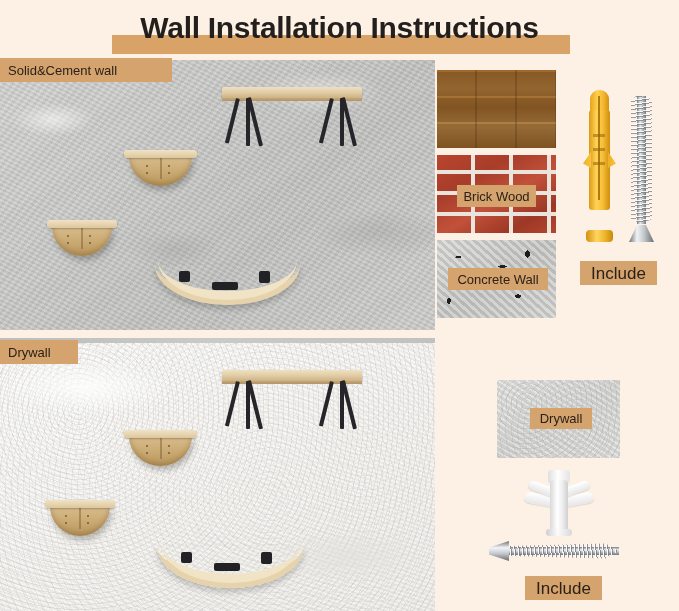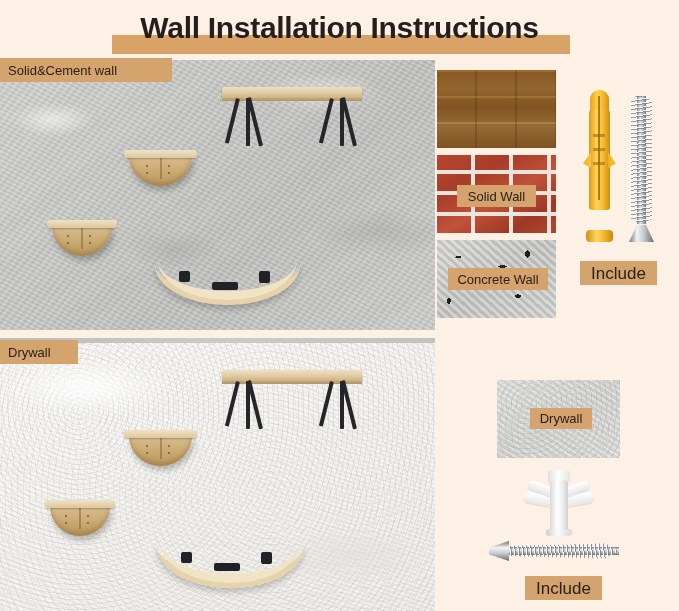--- a/index.html
+++ b/index.html
@@ -368,21 +368,21 @@
       <div class="nub" style="left:57px;top:17px;width:26px;height:8px;"></div>
       <div class="nub" style="left:104px;top:6px;width:11px;height:12px;"></div>
     </div>
   </div>
 
   <div class="tan-label label-drywall">Drywall</div>
 
   <div class="swatch" id="swatch-wood"></div>
 
   <div class="swatch" id="swatch-brick"></div>
-  <div class="tan-label label-brick">Solid Wall</div>
+  <div class="tan-label label-brick">Brick Wood</div>
 
   <div class="swatch" id="swatch-concrete"></div>
   <div class="tan-label label-concrete">Concrete Wall</div>
 
   <div id="anchor-yellow">
     <div class="tip"></div>
     <div class="body"></div>
     <div class="wing l"></div>
     <div class="wing r"></div>
     <div class="slit"></div>

